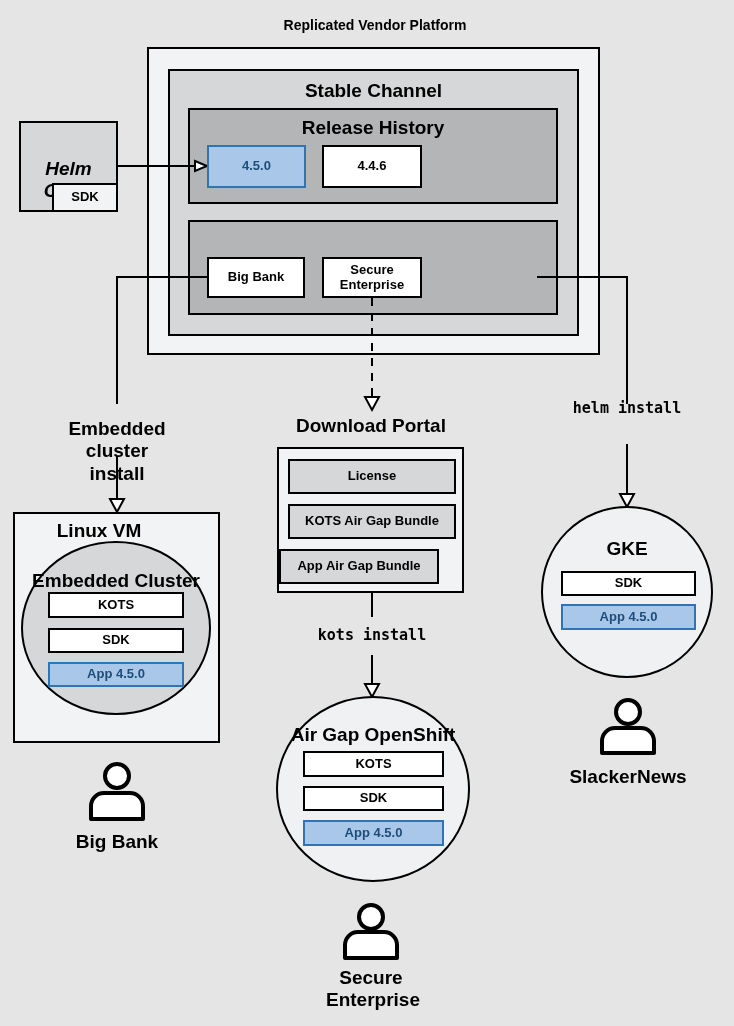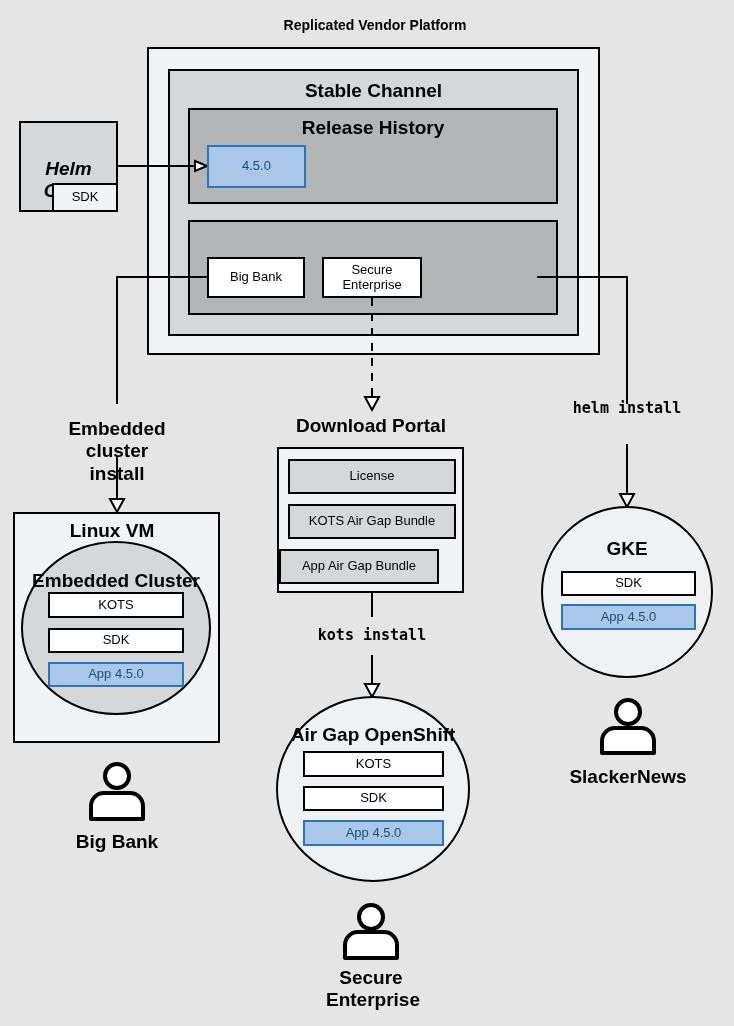--- a/index.html
+++ b/index.html
@@ -12,21 +12,21 @@
   .fill-light{background:var(--gray-light);}
   .fill-mid{background:var(--gray-mid);}
   .fill-dark{background:var(--gray-dark);}
   .fill-white{background:#ffffff;}
   .fill-blue{background:var(--blue-fill);border-color:var(--blue-border);color:var(--blue-text);}
   .lbl{
     font-weight:bold;font-size:19px;line-height:1.18;text-align:center;
   }
   .cell{
     display:flex;align-items:center;justify-content:center;
-    font-weight:normal;font-size:13px;line-height:1.15;text-align:center;
+    font-weight:bold;font-size:13px;line-height:1.15;text-align:center;
   }
   .title{font-size:14px;}
   .mono{
     font-family:"DejaVu Sans Mono", monospace;font-weight:bold;font-size:15px;
     text-align:center;white-space:nowrap;
   }
   svg{position:absolute;left:0;top:0;}
   .edge{stroke:#000;stroke-width:2;fill:none;}
   .edge-dashed{stroke:#000;stroke-width:2;fill:none;stroke-dasharray:8 7;}
   .arrowhead{fill:#ffffff;stroke:#000;stroke-width:2;stroke-linejoin:miter;}
@@ -94,38 +94,39 @@
     </g>
   </svg>
 
   <div class="abs lbl title" style="left:227px;top:17px;width:296px;">Replicated Vendor Platform</div>
 
   <div class="abs lbl" style="left:168px;top:80px;width:411px;">Stable Channel</div>
 
   <div class="abs lbl" style="left:188px;top:117px;width:370px;">Release History</div>
 
   <div class="abs box cell fill-blue" style="left:207px;top:145px;width:99px;height:43px;">4.5.0</div>
+  <div class="abs box cell fill-white" style="left:322px;top:145px;width:100px;height:43px;">4.4.6</div>
 
 
   <div class="abs box cell fill-white" style="left:207px;top:257px;width:98px;height:41px;">Big Bank</div>
   <div class="abs box cell fill-white" style="left:322px;top:257px;width:100px;height:41px;">Secure Enterprise</div>
 
   <div class="abs lbl" style="left:19px;top:158px;width:99px;font-style:italic;">Helm Chart</div>
   <div class="abs box cell fill-light" style="left:52px;top:183px;width:66px;height:29px;">SDK</div>
 
   <div class="abs lbl" style="left:57px;top:418px;width:120px;">Embedded cluster install</div>
   <div class="abs mono" style="left:302px;top:626px;width:140px;">kots install</div>
   <div class="abs mono" style="left:557px;top:399px;width:140px;">helm install</div>
 
   <div class="abs lbl" style="left:296px;top:415px;width:150px;">Download Portal</div>
   <div class="abs box cell fill-mid" style="left:288px;top:459px;width:168px;height:35px;">License</div>
   <div class="abs box cell fill-mid" style="left:288px;top:504px;width:168px;height:35px;">KOTS Air Gap Bundle</div>
   <div class="abs box cell fill-mid" style="left:279px;top:549px;width:160px;height:35px;">App Air Gap Bundle</div>
 
-  <div class="abs lbl" style="left:13px;top:520px;width:198px;">Linux VM</div>
+  <div class="abs lbl" style="left:0;top:520px;width:198px;">Linux VM</div>
   <div class="abs lbl" style="left:26px;top:570px;width:180px;">Embedded Cluster</div>
   <div class="abs box cell fill-white" style="left:48px;top:592px;width:136px;height:26px;">KOTS</div>
   <div class="abs box cell fill-white" style="left:48px;top:628px;width:136px;height:25px;">SDK</div>
   <div class="abs box cell fill-blue" style="left:48px;top:662px;width:136px;height:25px;">App 4.5.0</div>
 
   <div class="abs lbl" style="left:283px;top:724px;width:180px;">Air Gap OpenShift</div>
   <div class="abs box cell fill-white" style="left:303px;top:751px;width:141px;height:26px;">KOTS</div>
   <div class="abs box cell fill-white" style="left:303px;top:786px;width:141px;height:25px;">SDK</div>
   <div class="abs box cell fill-blue" style="left:303px;top:820px;width:141px;height:26px;">App 4.5.0</div>
 

